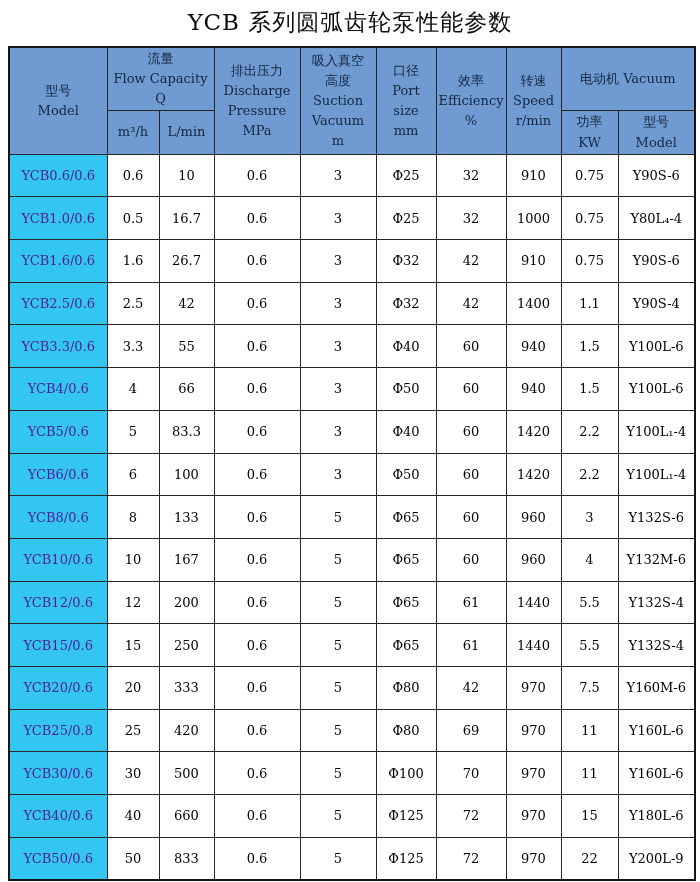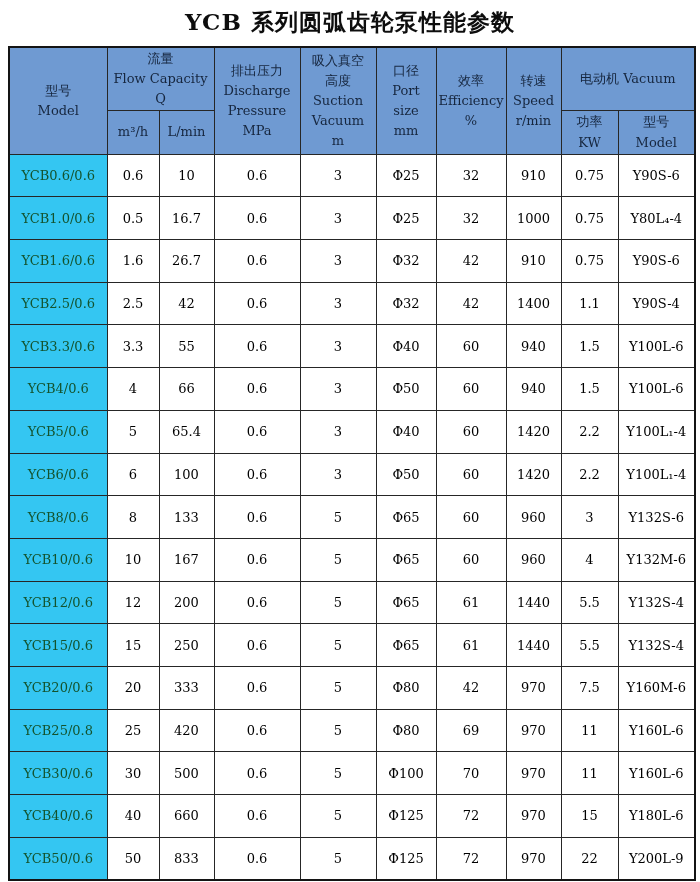--- a/index.html
+++ b/index.html
@@ -7,21 +7,21 @@
     width: 700px; height: 882px;
     background: #ffffff;
     font-family: "DejaVu Serif", "Liberation Serif", serif;
     position: relative;
     overflow: hidden;
   }
   .page-title {
     padding-top: 7px;
     text-align: center;
     font-size: 23px;
-    font-weight: bold;
+    font-weight: normal;
     color: #0d0d0d;
     letter-spacing: 1px;
   }
   table.spec-table {
     border-collapse: collapse;
     table-layout: fixed;
     width: 686px;
     margin: 8px 0 0 8px;
     border: 2px solid #141414;
   }
@@ -43,21 +43,21 @@
   thead tr.hrow-1 th { height: 62px; }
   thead tr.hrow-2 th { height: 42px; }
   tbody td {
     height: 42.7px;
     font-size: 13px;
     color: #000000;
     background: var(--row-bg, #ffffff);
   }
   tbody td.model-cell {
     background: var(--model-bg, #34c6f2);
-    color: #14532d;
+    color: #4c1d95;
   }
   .watermark {
     position: absolute;
     left: 536px;
     top: 881px;
     font-family: "DejaVu Sans Mono", monospace;
     font-size: 15px;
     color: rgba(38, 38, 38, 0.92);
     letter-spacing: 0.5px;
     white-space: nowrap;
@@ -186,21 +186,21 @@
     <td>3</td>
     <td>Φ50</td>
     <td>60</td>
     <td>940</td>
     <td>1.5</td>
     <td>Y100L-6</td>
   </tr>
       <tr>
     <td class="model-cell">YCB5/0.6</td>
     <td>5</td>
-    <td>65.4</td>
+    <td>83.3</td>
     <td>0.6</td>
     <td>3</td>
     <td>Φ40</td>
     <td>60</td>
     <td>1420</td>
     <td>2.2</td>
     <td>Y100L₁-4</td>
   </tr>
       <tr>
     <td class="model-cell">YCB6/0.6</td>

